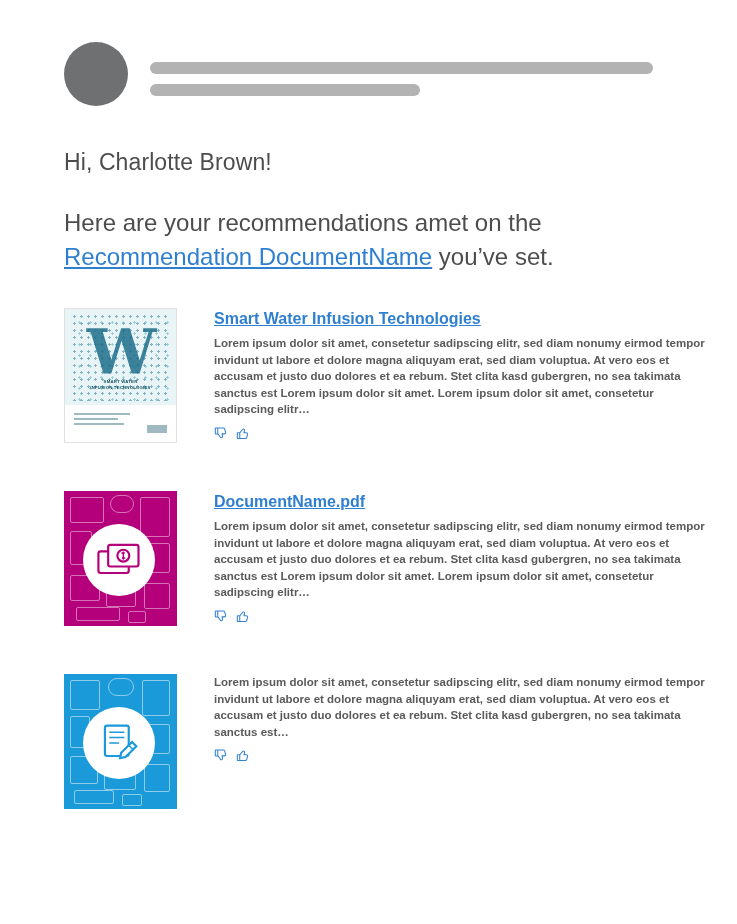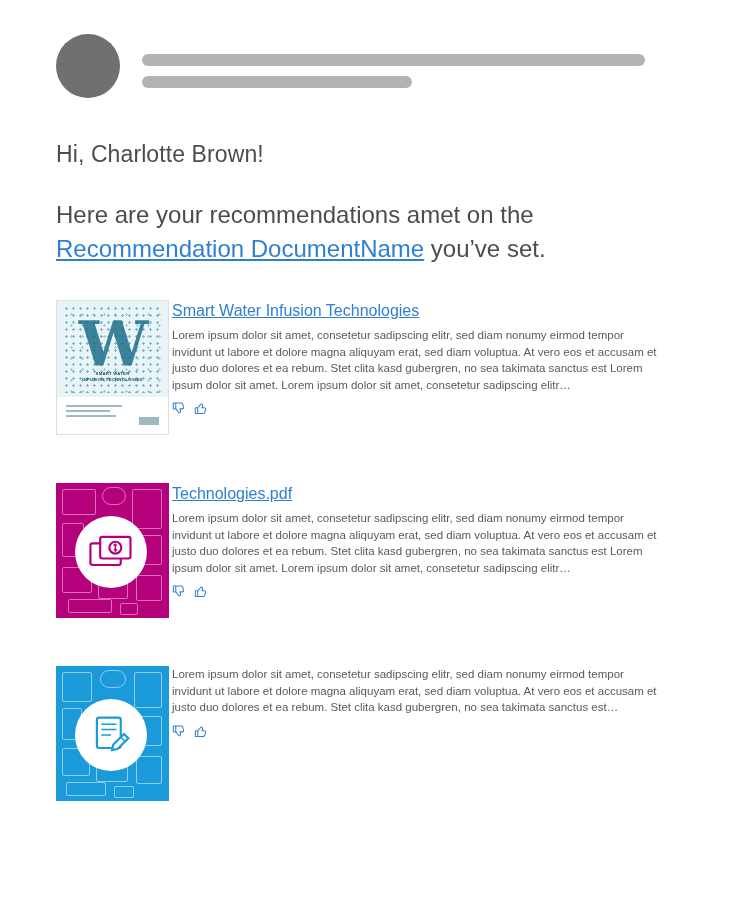--- a/index.html
+++ b/index.html
@@ -12,21 +12,21 @@
     width: 737px;
     height: 924px;
     font-family: "Liberation Sans", sans-serif;
     color: #4d4d4d;
     overflow: hidden;
   }
   .page {
     width: 737px;
     height: 924px;
     position: relative;
-    padding: 4px;
+    padding: 12px;
   }
 
   
   .header {
     display: flex;
     align-items: flex-start;
     padding: 30px 0 0 52px;
   }
   .avatar {
     width: 64px;
@@ -81,22 +81,23 @@
     margin-bottom: 48px;
   }
   .thumb {
     width: 113px;
     height: 135px;
     flex: 0 0 auto;
     position: relative;
     overflow: hidden;
   }
   .item-body {
-    margin-left: 3px;
+    margin-left: 37px;
     width: 492px;
+    font-weight: bold;
   }
   .item-title {
     font-size: 16px;
     line-height: 21px;
     color: #2f7fd1;
     text-decoration: underline;
     display: inline-block;
     margin: 0 0 6px 0;
   }
   .item-snippet {
@@ -293,21 +294,21 @@
         <div class="badge-circle">
           <svg viewBox="0 0 48 48" width="52" height="52" fill="none" stroke="#b5007c" stroke-width="2">
             <rect x="5" y="16" width="28" height="20" rx="2"></rect>
             <rect x="14" y="10" width="28" height="20" rx="2" fill="#ffffff"></rect>
             <circle cx="28" cy="20" r="5.5"></circle>
             <path d="M28 16.2v7.6M26.2 17.6h3.2M26.6 22.2h3.2" stroke-width="1.4"></path>
           </svg>
         </div>
       </div>
       <div class="item-body">
-        <a class="item-title" href="#">Technologies.pdf</a>
+        <a class="item-title" href="#">DocumentName.pdf</a>
         <p class="item-snippet">Lorem ipsum dolor sit amet, consetetur sadipscing elitr, sed diam nonumy eirmod tempor invidunt ut labore et dolore magna aliquyam erat, sed diam voluptua. At vero eos et accusam et justo duo dolores et ea rebum. Stet clita kasd gubergren, no sea takimata sanctus est Lorem ipsum dolor sit amet. Lorem ipsum dolor sit amet, consetetur sadipscing elitr…</p>
         <div class="reactions">
           <span class="icon">
             <svg viewBox="0 0 16 16" width="15" height="15" fill="none" stroke="#2f7fd1" stroke-width="1.1">
               <path d="M4.2 2.2h5.6c.8 0 1.4.5 1.6 1.2l1 3.4c.2.8-.4 1.6-1.3 1.6H8.6l.5 2.6c.1.8-.5 1.5-1.2 1.5-.4 0-.8-.2-1-.6L4.2 8.4"></path>
               <rect x="1.4" y="2.2" width="2.6" height="6.4" rx="0.5"></rect>
             </svg>
           </span>
           <span class="icon">
             <svg viewBox="0 0 16 16" width="15" height="15" fill="none" stroke="#2f7fd1" stroke-width="1.1">

